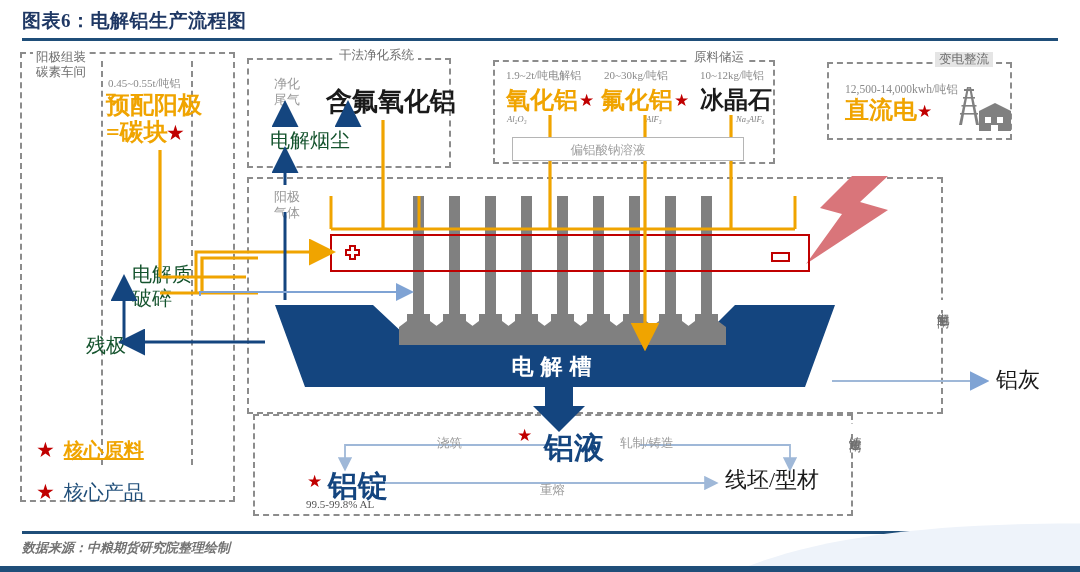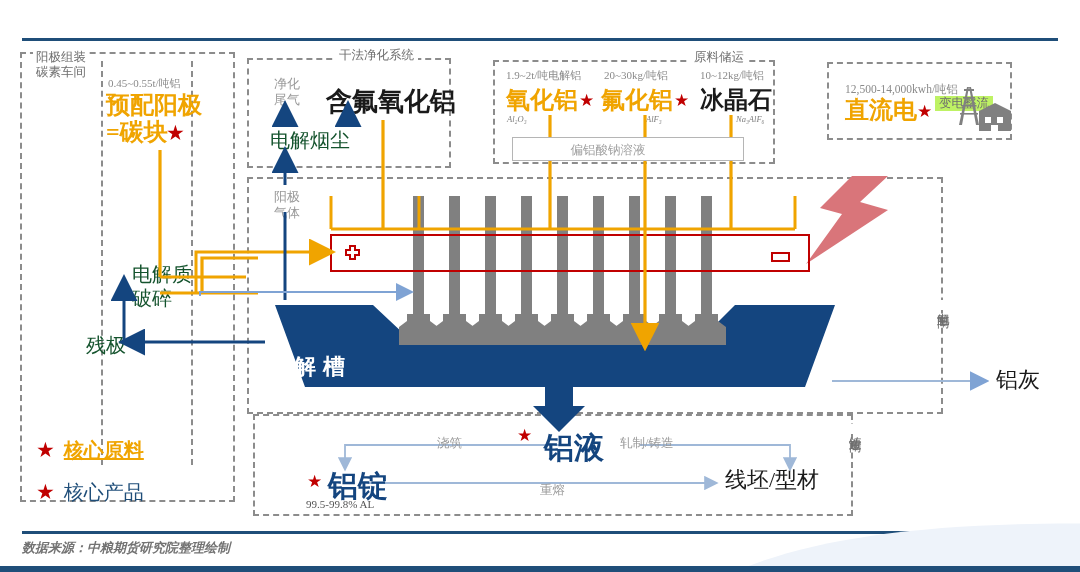--- a/index.html
+++ b/index.html
@@ -81,39 +81,42 @@
   .legend-blue{font-size:20px;font-weight:normal;color:#1F4E79;white-space:nowrap;}
 
   svg{overflow:visible;}
   .ovl{position:absolute;left:0;top:0;width:1080px;height:572px;pointer-events:none;}
 </style>
 </head>
 <body>
 
 <div id="stage">
 
+  <div class="abs" id="title-bar">
+    <span id="title-text">图表6：电解铝生产流程图</span>
+  </div>
   <div class="abs" id="title-rule"></div>
 
   <div class="abs dash" style="left:20px;top:52px;width:215px;height:450px;"></div>
   <div class="abs region-label" style="left:33px;top:50px;background:#fff;padding:0 3px;">
     <div>阳极组装</div>
     <div>碳素车间</div>
   </div>
 
   <div class="abs dash" style="left:101px;top:61px;width:93px;height:404px;border-right:none;border-top:none;border-bottom:none;"></div>
   <div class="abs dash" style="left:191px;top:61px;width:0px;height:404px;border-left:2px dashed #8c8c8c;border-right:none;border-top:none;border-bottom:none;"></div>
 
   <div class="abs dash" style="left:247px;top:58px;width:204px;height:110px;"></div>
   <div class="abs region-label" style="left:335px;top:48px;background:#fff;padding:0 4px;">干法净化系统</div>
 
   <div class="abs dash" style="left:493px;top:60px;width:282px;height:104px;"></div>
   <div class="abs region-label" style="left:690px;top:50px;background:#fff;padding:0 4px;">原料储运</div>
 
   <div class="abs dash" style="left:827px;top:62px;width:185px;height:78px;"></div>
-  <div class="abs region-label" style="left:935px;top:52px;background:#bef264;padding:0 4px;margin-top:44px;">变电整流</div>
+  <div class="abs region-label" style="left:935px;top:52px;background:#e5e5e5;padding:0 4px;">变电整流</div>
 
   <div class="abs dash" style="left:247px;top:177px;width:696px;height:237px;"></div>
   <div class="abs vlabel" style="left:936px;top:300px;background:#fff;padding:3px 0;">电解车间</div>
 
   <div class="abs dash" style="left:253px;top:414px;width:600px;height:102px;"></div>
   <div class="abs vlabel" style="left:848px;top:424px;background:#fff;padding:3px 0;">铸造车间</div>
 
   <div class="abs small-gray" style="left:108px;top:76px;">0.45~0.55t/吨铝</div>
   <div class="abs hdr-orange" style="left:106px;top:93px;">预配阳极</div>
   <div class="abs hdr-orange" style="left:106px;top:120px;">=碳块</div>
@@ -196,21 +199,21 @@
                L140 30
                L440 30
                L470 0
                L570 0
                L570 0
                L540 82
                L40 82
                Z" fill="#14457F"></path>
     </svg>
   </div>
-  <div class="abs" id="cell-label" style="left:265px;top:352px;width:580px;text-align:left;">电解槽</div>
+  <div class="abs" id="cell-label" style="left:265px;top:352px;width:580px;text-align:center;">电解槽</div>
 
   <div class="abs" style="left:0;top:0;">
     <svg width="1080" height="572">
       <g fill="#808080">
         <rect x="413" y="196" width="11" height="118"></rect>
         <rect x="449" y="196" width="11" height="118"></rect>
         <rect x="485" y="196" width="11" height="118"></rect>
         <rect x="521" y="196" width="11" height="118"></rect>
         <rect x="557" y="196" width="11" height="118"></rect>
         <rect x="593" y="196" width="11" height="118"></rect>

